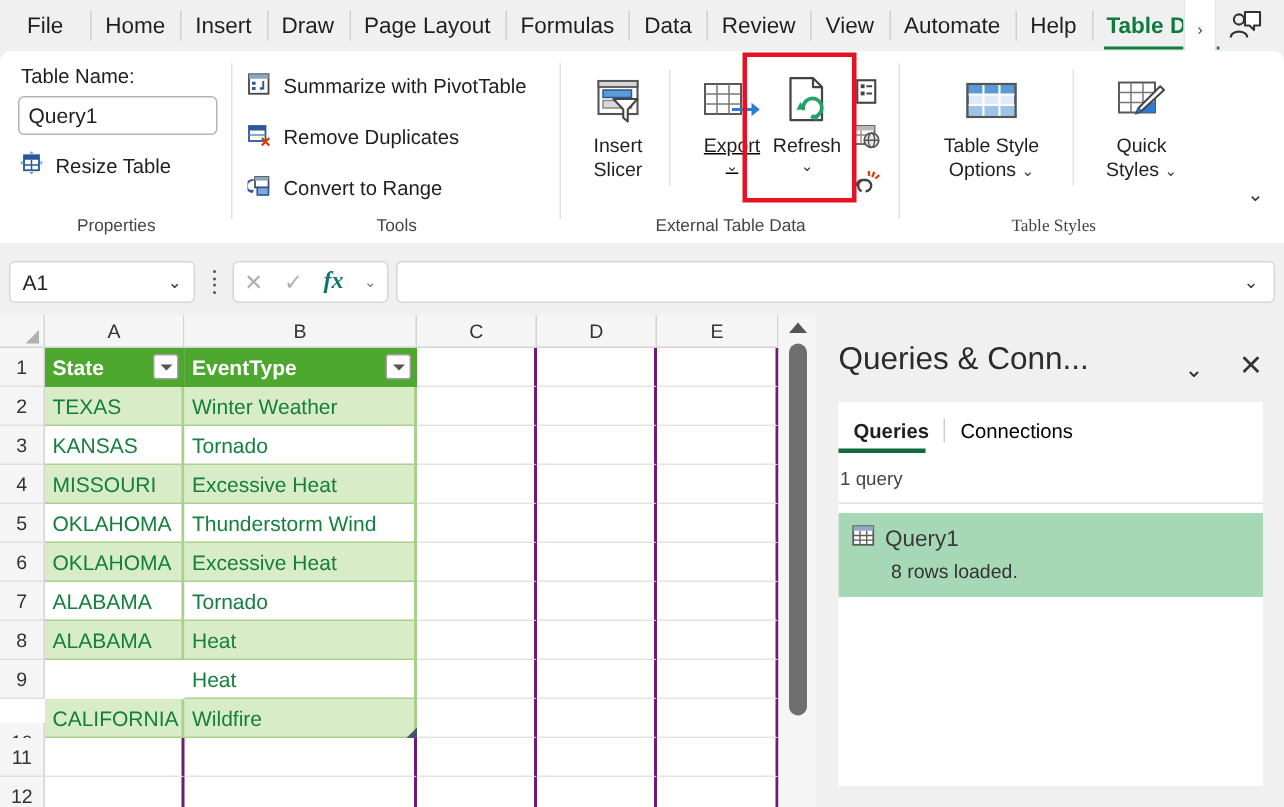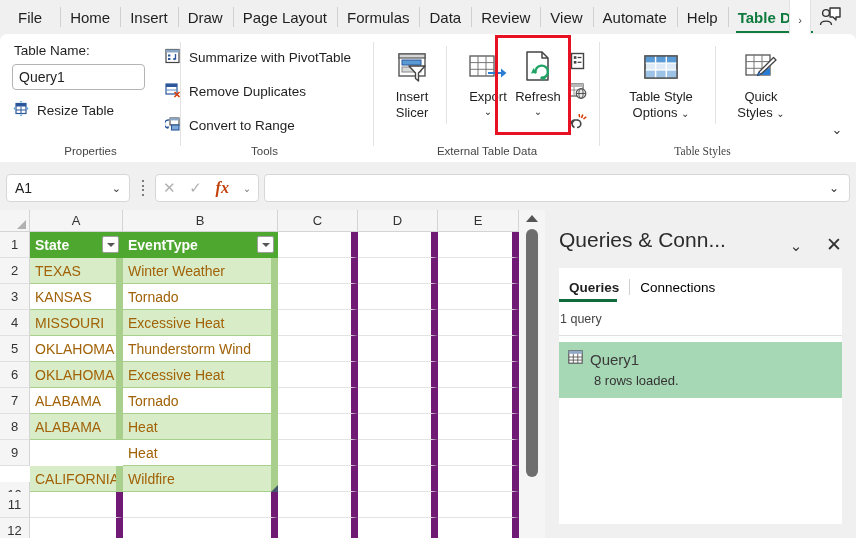--- a/index.html
+++ b/index.html
@@ -116,21 +116,21 @@
     position: absolute; left: 138px; top: 14px; width: 10px; height: 16px;
     display: flex; flex-direction: column; align-items: center; justify-content: space-between;
   }
   .dots i { width: 2px; height: 2px; background: #555; border-radius: 50%; display: block; }
   .fbtns {
     position: absolute; left: 155px; top: 8px; width: 104px; height: 28px;
     background: #fff; border: 1px solid #d6d6d6; border-radius: 4px;
     display: flex; align-items: center; justify-content: space-around;
     font-size: 15px; color: #b0b0b0;
   }
-  .fbtns .fx { font-style: italic; font-weight: bold; font-family: "Liberation Serif", serif; color: #c2410c; font-size: 16px; }
+  .fbtns .fx { font-style: italic; font-weight: bold; font-family: "Liberation Serif", serif; color: #0f766e; font-size: 16px; }
   .fbtns .cv2 { font-size: 10px; color: #777; }
   .finput {
     position: absolute; left: 264px; top: 8px; width: 586px; height: 28px;
     background: #fff; border: 1px solid #d6d6d6; border-radius: 4px;
     display: flex; align-items: center; padding: 0 10px;
     font-size: 14px; color: #1f1f1f;
   }
   .finput .cv3 { margin-left: auto; font-size: 12px; color: #333; }
 
   
@@ -150,22 +150,22 @@
     font-size: 13px; color: #333;
   }
   .rowhdr {
     position: absolute; left: 0; width: 30px; height: 26px; background: #f5f5f5;
     border-right: 1px solid #d4d4d4; border-bottom: 1px solid #e0e0e0;
     display: flex; align-items: center; justify-content: center;
     font-size: 13px; color: #333;
   }
   .cell {
     position: absolute; height: 26px; display: flex; align-items: center;
-    font-size: 14px; color: #a16207; padding-left: 5px;
-    border-right: 7px solid #701a75; border-bottom: 1px solid #e3e3e3;
+    font-size: 14px; color: #15803d; padding-left: 5px;
+    border-right: 2px solid #701a75; border-bottom: 1px solid #e3e3e3;
     overflow: hidden; white-space: nowrap;
   }
   .cell.thdr {
     background: #4ea72e; color: #fff; font-weight: bold;
     border-right: 1px solid #4ea72e; border-bottom: 1px solid #4ea72e;
   }
   .cell.band { background: #d9ecc8; border-right-color: #a9cf8d; border-bottom-color: #a9cf8d; }
   .cell.plain { background: #ffffff; border-right-color: #a9cf8d; border-bottom-color: #a9cf8d; }
   .filterbtn {
     position: absolute; right: 3px; top: 4px; width: 17px; height: 17px;
@@ -276,21 +276,21 @@
   <div class="acct-icon">
     <svg width="24" height="22" viewBox="0 0 24 22">
       <circle cx="8" cy="7" r="3.4" fill="none" stroke="#333" stroke-width="1.4"></circle>
       <path d="M2.5 19 C2.5 13.8 13.5 13.8 13.5 19" fill="none" stroke="#333" stroke-width="1.4"></path>
       <path d="M12 2 H22 V11 H18 L18 14 L15 11 H12 Z" fill="#fff" stroke="#333" stroke-width="1.4" stroke-linejoin="round"></path>
     </svg>
   </div>
 
   <div class="ribbon">
 
-    <div class="rgroup" style="left:0; width:181px;">
+    <div class="rgroup" style="left:0; width:155px;">
       <div class="prop-label">Table Name:</div>
       <input class="tblname-input" value="Query1" style="">
       <div class="resize-row">
         <span>
           <svg width="18" height="17" viewBox="0 0 18 17">
             <rect x="4" y="3.5" width="10" height="10" fill="#fff" stroke="#2b579a" stroke-width="1.2"></rect>
             <rect x="4" y="3.5" width="10" height="3" fill="#2b579a"></rect>
             <line x1="9" y1="6.5" x2="9" y2="13.5" stroke="#2b579a" stroke-width="1"></line>
             <line x1="4" y1="10" x2="14" y2="10" stroke="#2b579a" stroke-width="1"></line>
             <path d="M1.5 8.5 L3 7 L3 10 Z" fill="#41a0d8"></path>
@@ -359,21 +359,21 @@
           </svg>
         </span>
         <span class="lbl">
           <span>Insert</span><br>
           <span>Slicer</span>
         </span>
       </div>
 
       <div class="rgroup-sep" style="left:72px; top:12px; height:78px;"></div>
 
-      <div class="bigbtn" style="left:84px;">
+      <div class="bigbtn" style="left:84px;text-decoration:underline;">
         <span class="ic">
           <svg width="40" height="32" viewBox="0 0 40 32">
             <rect x="2" y="4" width="24" height="20" fill="#fff" stroke="#555" stroke-width="1.3"></rect>
             <line x1="2" y1="10.6" x2="26" y2="10.6" stroke="#777" stroke-width="1"></line>
             <line x1="2" y1="17.3" x2="26" y2="17.3" stroke="#777" stroke-width="1"></line>
             <line x1="10" y1="4" x2="10" y2="24" stroke="#777" stroke-width="1"></line>
             <line x1="18" y1="4" x2="18" y2="24" stroke="#777" stroke-width="1"></line>
             <path d="M20 21 L36 21" stroke="#2b7cd3" stroke-width="2"></path>
             <path d="M33 16.5 L38.5 21 L33 25.5 Z" fill="#2b7cd3"></path>
           </svg>

